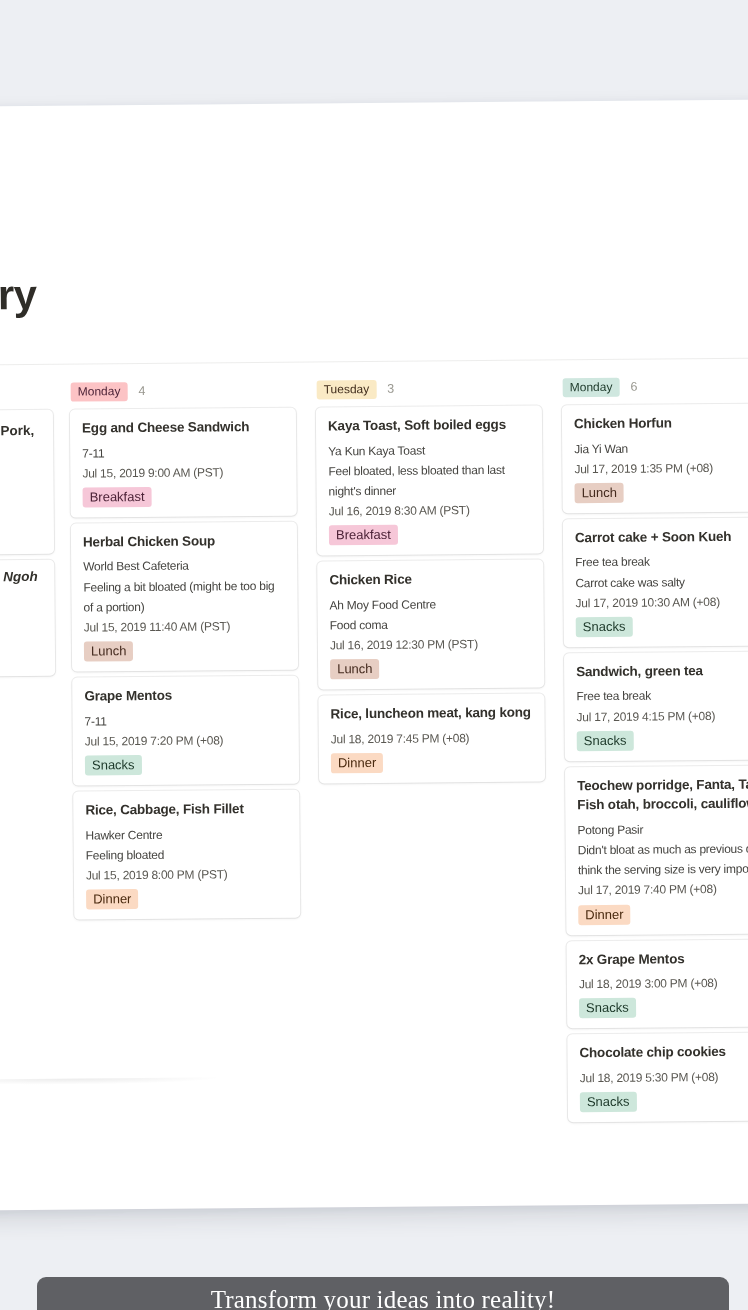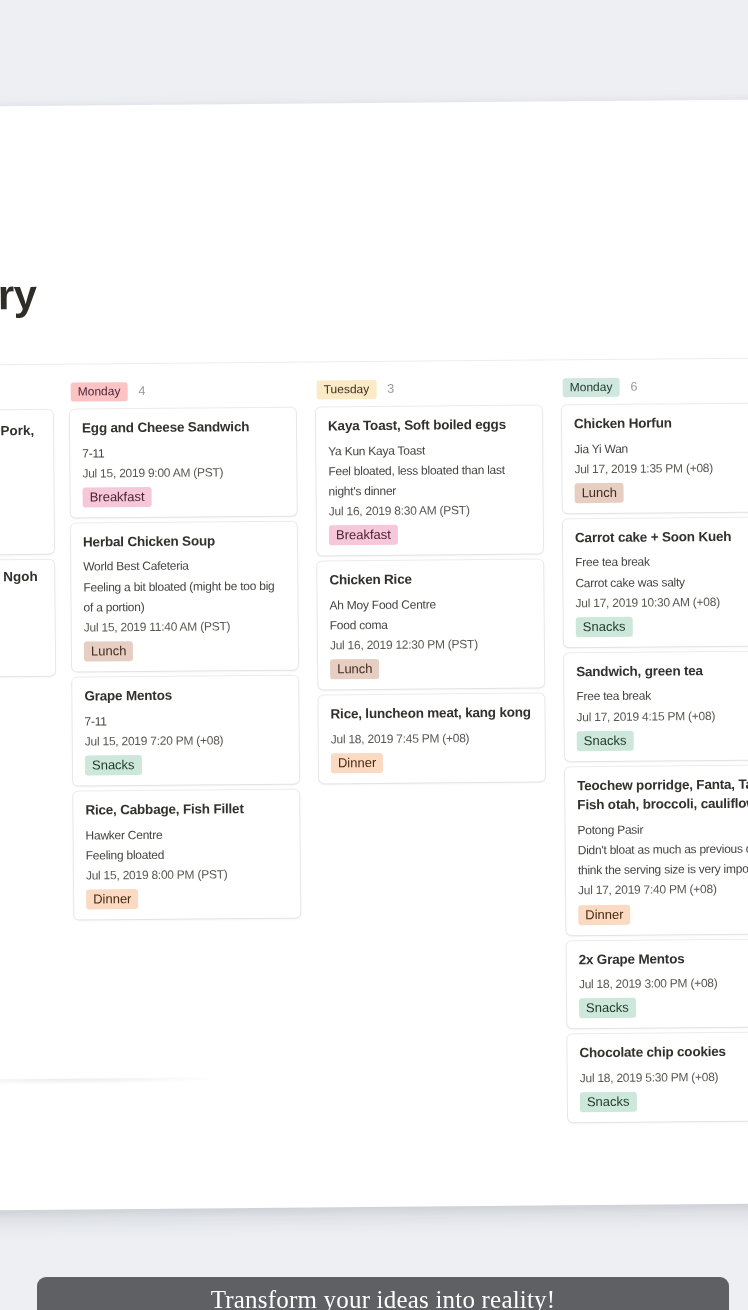--- a/index.html
+++ b/index.html
@@ -66,21 +66,21 @@
   .card-date { font-size:12px; color:#5a5852; line-height:1.68; letter-spacing:-0.25px; }
   .tag-chip {
     display:inline-block; font-size:13px; line-height:1; padding:3px 7px 4px;
     border-radius:3px; margin-top:4px; white-space:nowrap;
   }
 
   .partial-a { height:144px; }
   .partial-b { height:116px; }
   .frag { position:absolute; font-size:13.5px; font-weight:600; color:#33312c; white-space:nowrap; }
   .partial-a .frag { left:166px; top:13px; }
-  .partial-b .frag { left:175px; top:9px; }
+  .partial-b .frag { left:175px; top:9px;font-style:italic; }
 
   .promo-banner {
     position:absolute; left:37px; top:1277px; width:692px; height:45px;
     background:#5f6064; border-radius:9px 9px 0 0;
     display:flex; justify-content:center; align-items:flex-start;
     padding-top:9px; cursor:pointer;
   }
   .promo-banner .banner-text {
     font-family:"Liberation Serif","DejaVu Serif",serif;
     font-size:25px; color:#ffffff; letter-spacing:0.2px;

